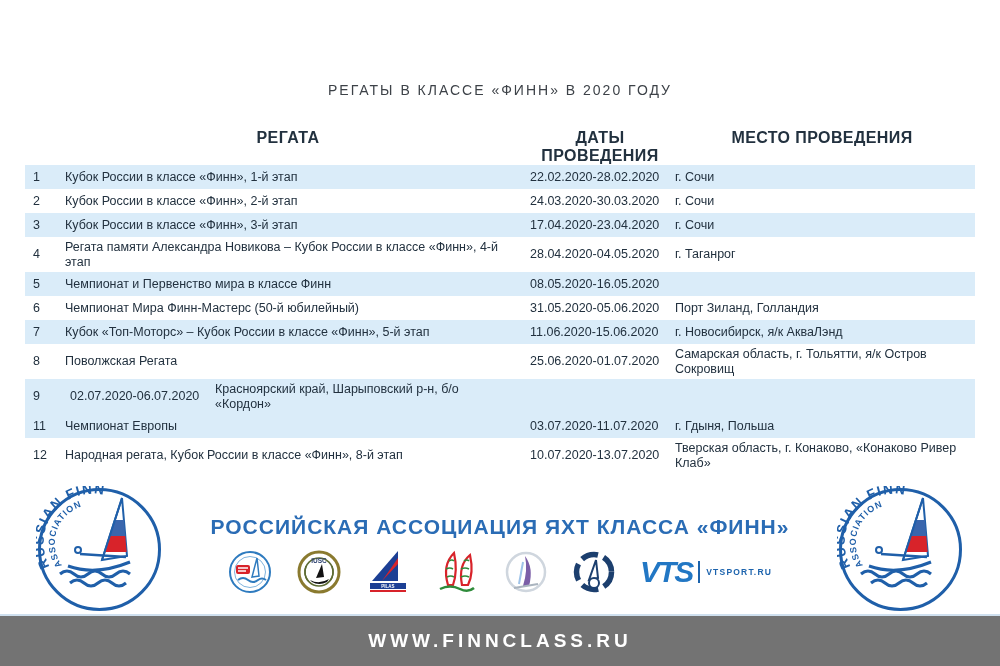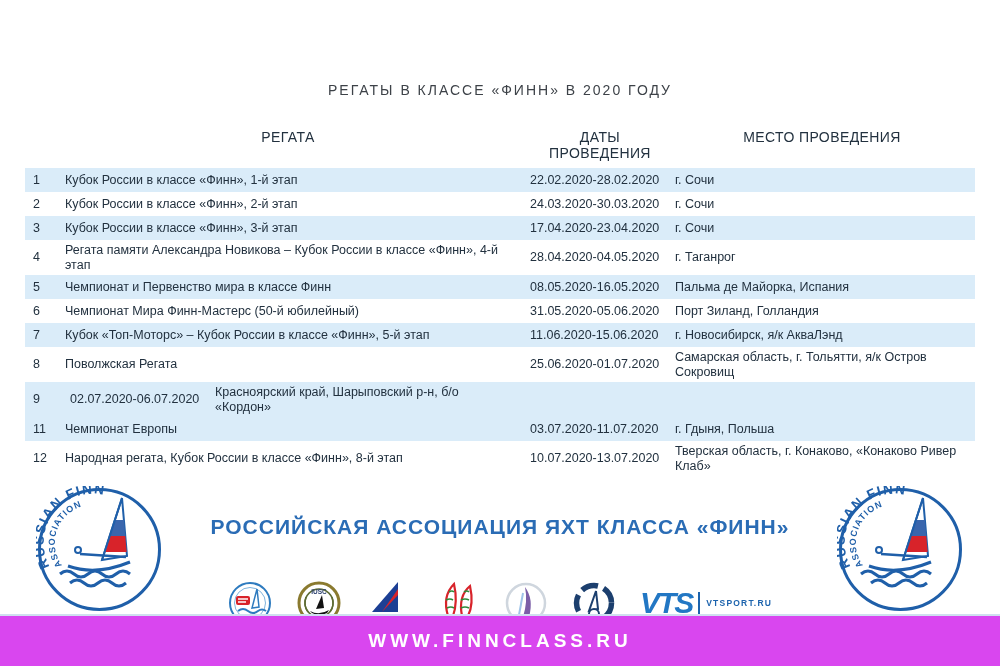--- a/index.html
+++ b/index.html
@@ -7,21 +7,21 @@
     width:1000px;height:666px;position:relative;overflow:hidden;
     background:#ffffff;font-family:"Liberation Sans", sans-serif;
     color:#22313f;
   }
   .page-title{
     position:absolute;top:82px;left:0;width:1000px;text-align:center;
     font-size:14px;font-weight:300;letter-spacing:2px;color:#3d4248;
   }
   
   .regatta-table{position:absolute;left:25px;top:129px;width:950px;}
-  .thead{display:flex;font-size:14px;font-weight:normal;letter-spacing:.4px;color:#22313f;padding-bottom:7px;}
+  .thead{display:flex;font-size:16px;font-weight:bold;letter-spacing:.4px;color:#22313f;}
   .c-num{width:40px;box-sizing:border-box;padding-left:8px;flex:none;}
   .c-name{width:460px;box-sizing:border-box;padding-right:14px;flex:none;}
   .c-dates{width:145px;box-sizing:border-box;padding-left:5px;flex:none;}
   .c-loc{width:305px;box-sizing:border-box;padding-left:5px;padding-right:6px;flex:none;}
   .thead .c-name{text-align:center;}
   .thead .c-dates{text-align:center;}
   .thead .c-loc{text-align:center;}
   .trow{
     display:flex;align-items:center;min-height:24px;
     font-size:12.5px;line-height:14.5px;
@@ -29,25 +29,25 @@
   .trow.alt{background:#daecf9;}
   .trow .c-name{padding-top:3px;padding-bottom:3px;}
   .trow .c-loc{padding-top:3px;padding-bottom:3px;}
   
   .assoc-title{
     position:absolute;top:515px;left:0;width:1000px;text-align:center;
     font-size:21px;font-weight:bold;letter-spacing:1px;color:#2a6cb5;
   }
   .logo-strip{
     position:absolute;top:548px;left:170px;width:660px;height:48px;
-    display:flex;justify-content:center;align-items:center;gap:24px;margin-top:31px;
+    display:flex;justify-content:center;align-items:center;gap:24px;
   }
   .footer-bar{
     position:absolute;left:0;bottom:0;width:1000px;height:50px;
-    background:#d946ef;border-top:2px solid #cfe0ef;
+    background:#737373;border-top:2px solid #cfe0ef;
   }
   .footer-bar .site{
     display:block;text-align:center;line-height:50px;color:#ffffff;
     font-size:19px;font-weight:bold;letter-spacing:4px;text-decoration:none;
   }
   .side-logo{position:absolute;top:486px;width:127px;height:127px;}
   .side-logo.left{left:36px;}
   .side-logo.right{right:36px;}
   .vts-wrap{display:flex;align-items:center;gap:6px;}
   .vts-text{
@@ -91,21 +91,20 @@
   <div class="trow">
     <div class="c-num">4</div>
     <div class="c-name">Регата памяти Александра Новикова – Кубок России в классе «Финн», 4-й этап</div>
     <div class="c-dates">28.04.2020-04.05.2020</div>
     <div class="c-loc">г. Таганрог</div>
   </div>
   <div class="trow alt">
     <div class="c-num">5</div>
     <div class="c-name">Чемпионат и Первенство мира в классе Финн</div>
     <div class="c-dates">08.05.2020-16.05.2020</div>
-    <div class="c-loc">Пальма де Майорка, Испания</div>
   </div>
   <div class="trow">
     <div class="c-num">6</div>
     <div class="c-name">Чемпионат Мира Финн-Мастерс (50-й юбилейный)</div>
     <div class="c-dates">31.05.2020-05.06.2020</div>
     <div class="c-loc">Порт Зиланд, Голландия</div>
   </div>
   <div class="trow alt">
     <div class="c-num">7</div>
     <div class="c-name">Кубок «Топ-Моторс» – Кубок России в классе «Финн», 5-й этап</div>

